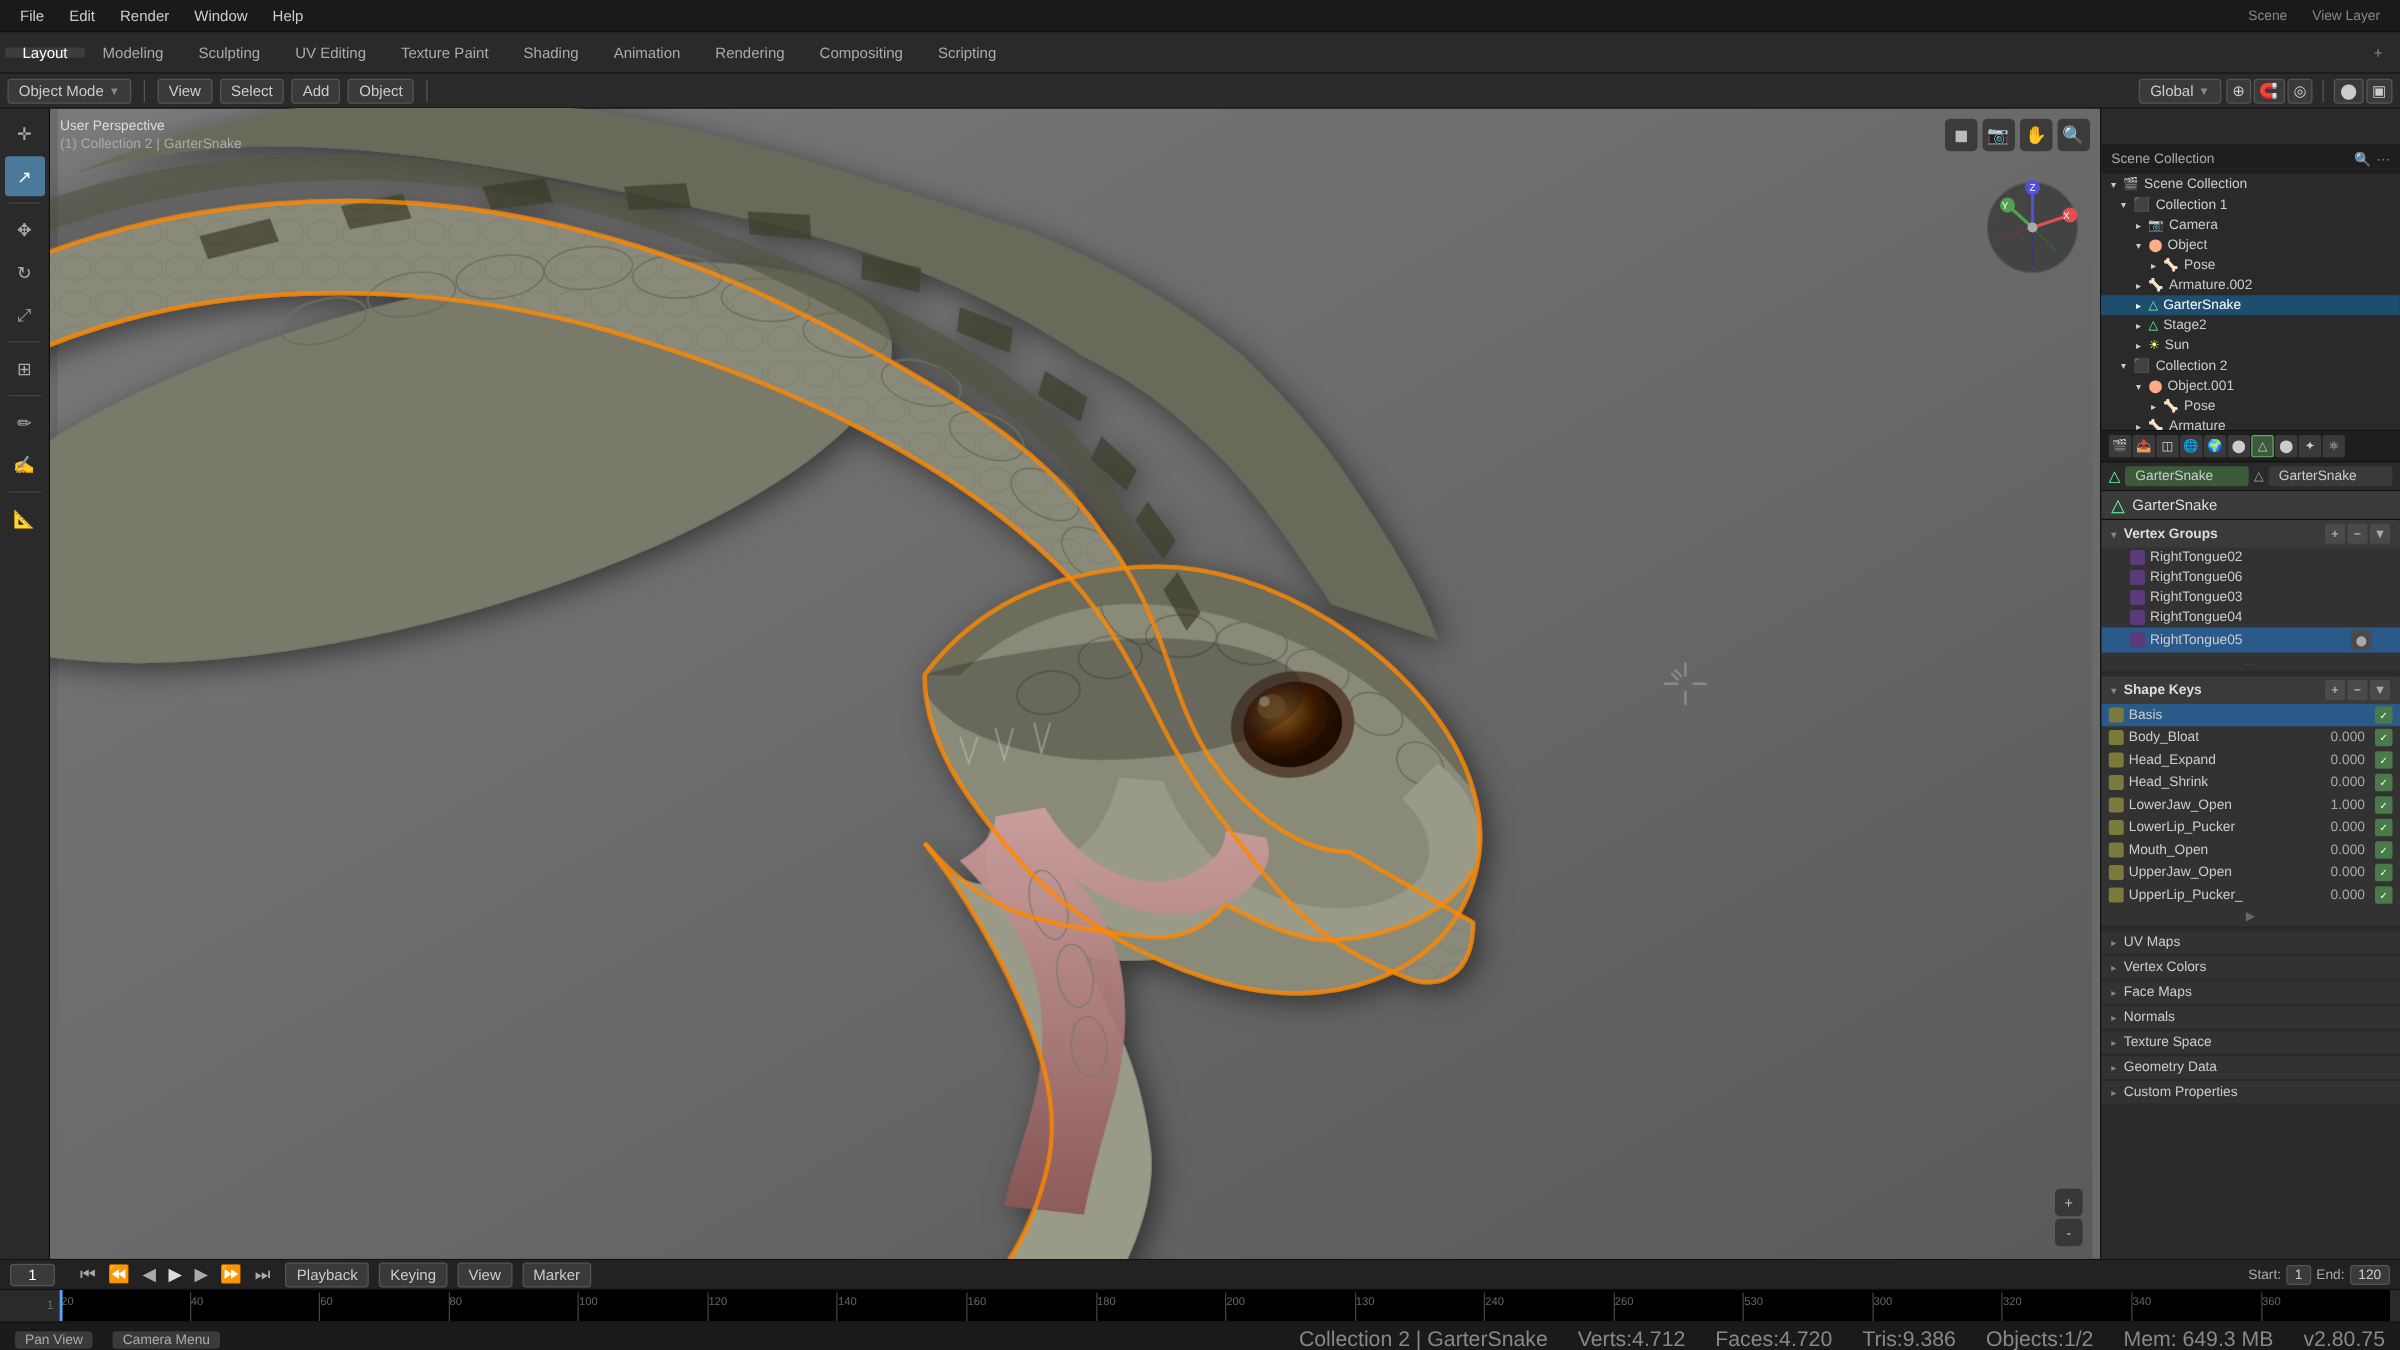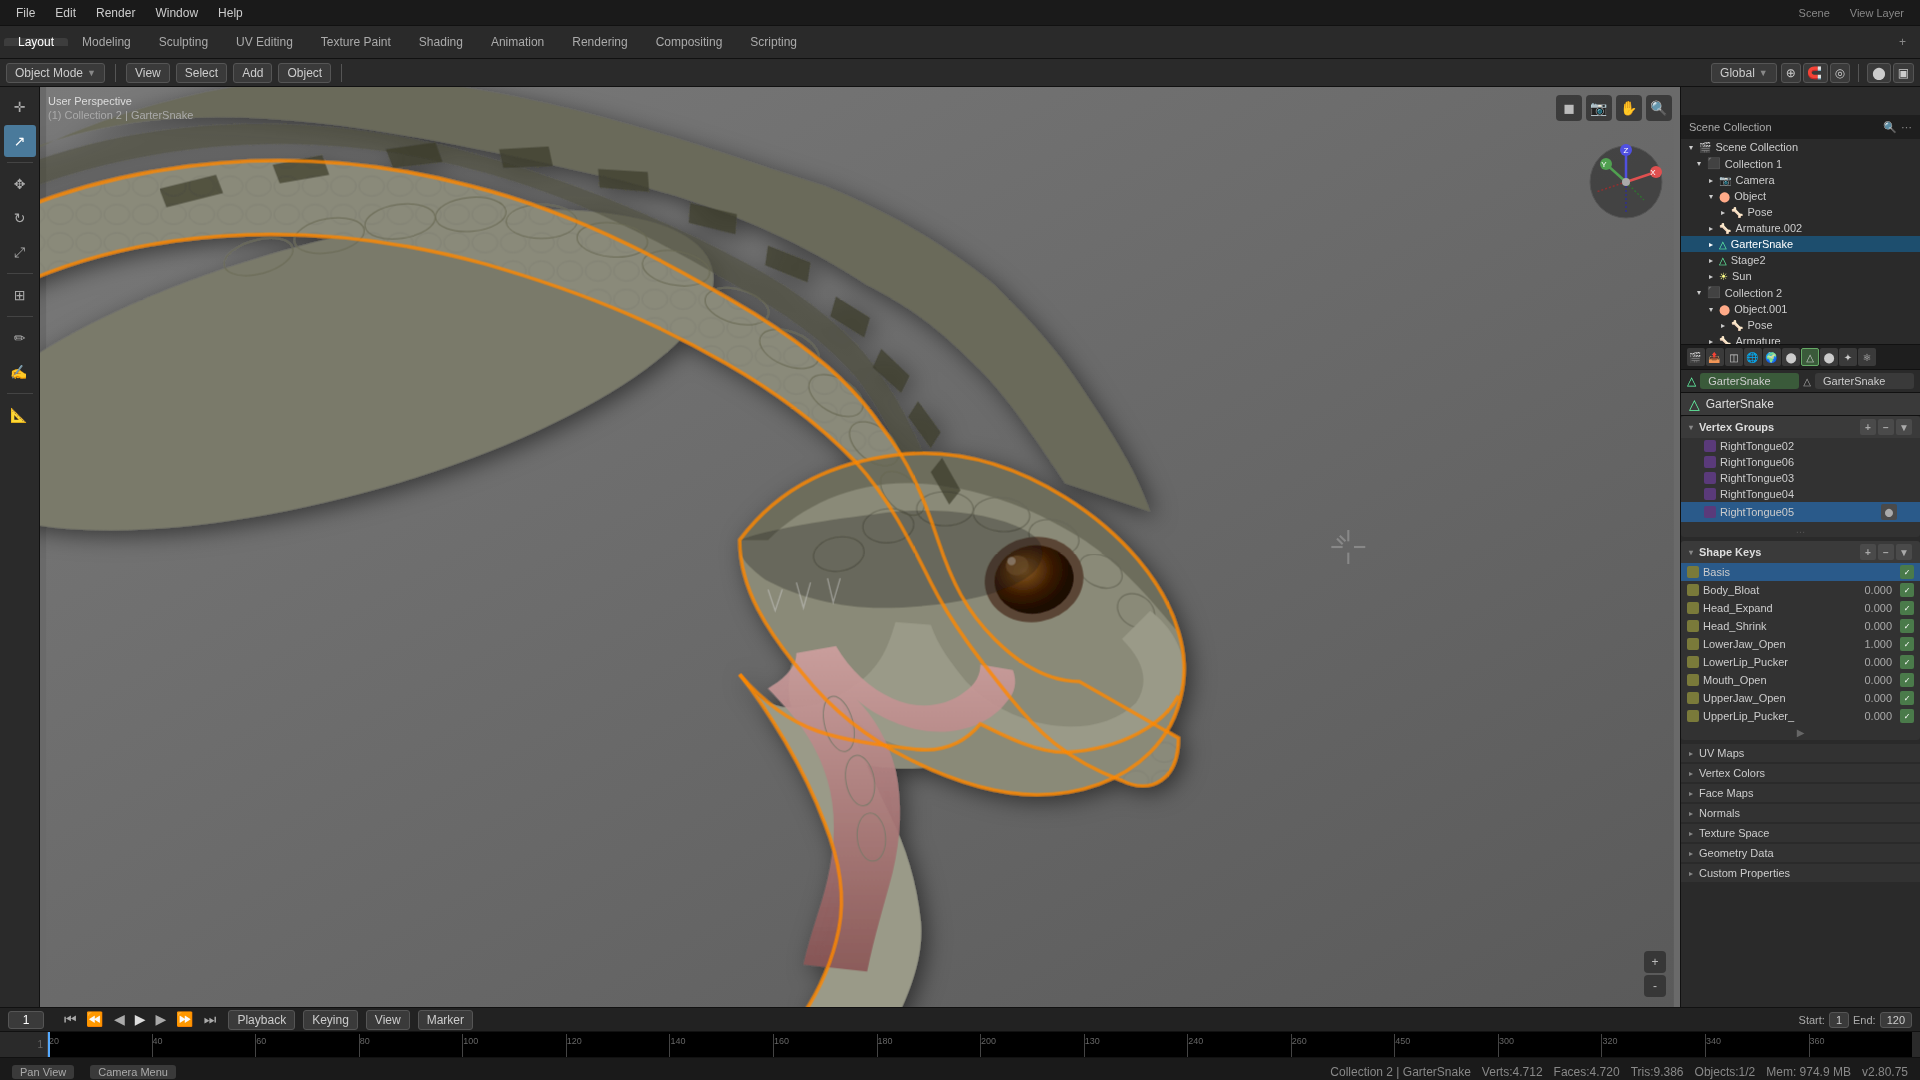--- a/index.html
+++ b/index.html
@@ -1021,40 +1021,40 @@
         <div class="ruler-tick">80</div>
         <div class="ruler-tick">100</div>
         <div class="ruler-tick">120</div>
         <div class="ruler-tick">140</div>
         <div class="ruler-tick">160</div>
         <div class="ruler-tick">180</div>
         <div class="ruler-tick">200</div>
         <div class="ruler-tick">130</div>
         <div class="ruler-tick">240</div>
         <div class="ruler-tick">260</div>
-        <div class="ruler-tick">450</div>
+        <div class="ruler-tick">530</div>
         <div class="ruler-tick">300</div>
         <div class="ruler-tick">320</div>
         <div class="ruler-tick">340</div>
         <div class="ruler-tick">360</div>
       </div>
     </div>
   </div>
 </div>
 
 <div id="status-bar">
   <div style="display:flex;align-items:center;gap:6px;">
     <span style="background:#3a3a3a;padding:1px 8px;border-radius:3px;font-size:11px;color:#aaa;">Pan View</span>
   </div>
   <div style="display:flex;align-items:center;gap:6px;">
     <span style="background:#3a3a3a;padding:1px 8px;border-radius:3px;font-size:11px;color:#aaa;">Camera Menu</span>
   </div>
   <div style="flex:1;"></div>
-  <div style="display:flex;gap:11px;font-size:12px;color:#888;">
+  <div style="display:flex;gap:24px;font-size:17px;color:#888;">
     <span>Collection 2 | GarterSnake</span>
     <span>Verts:4.712</span>
     <span>Faces:4.720</span>
     <span>Tris:9.386</span>
     <span>Objects:1/2</span>
-    <span>Mem: 974.9 MB</span>
+    <span>Mem: 649.3 MB</span>
     <span>v2.80.75</span>
   </div>
 </div>
 
 </body></html>

